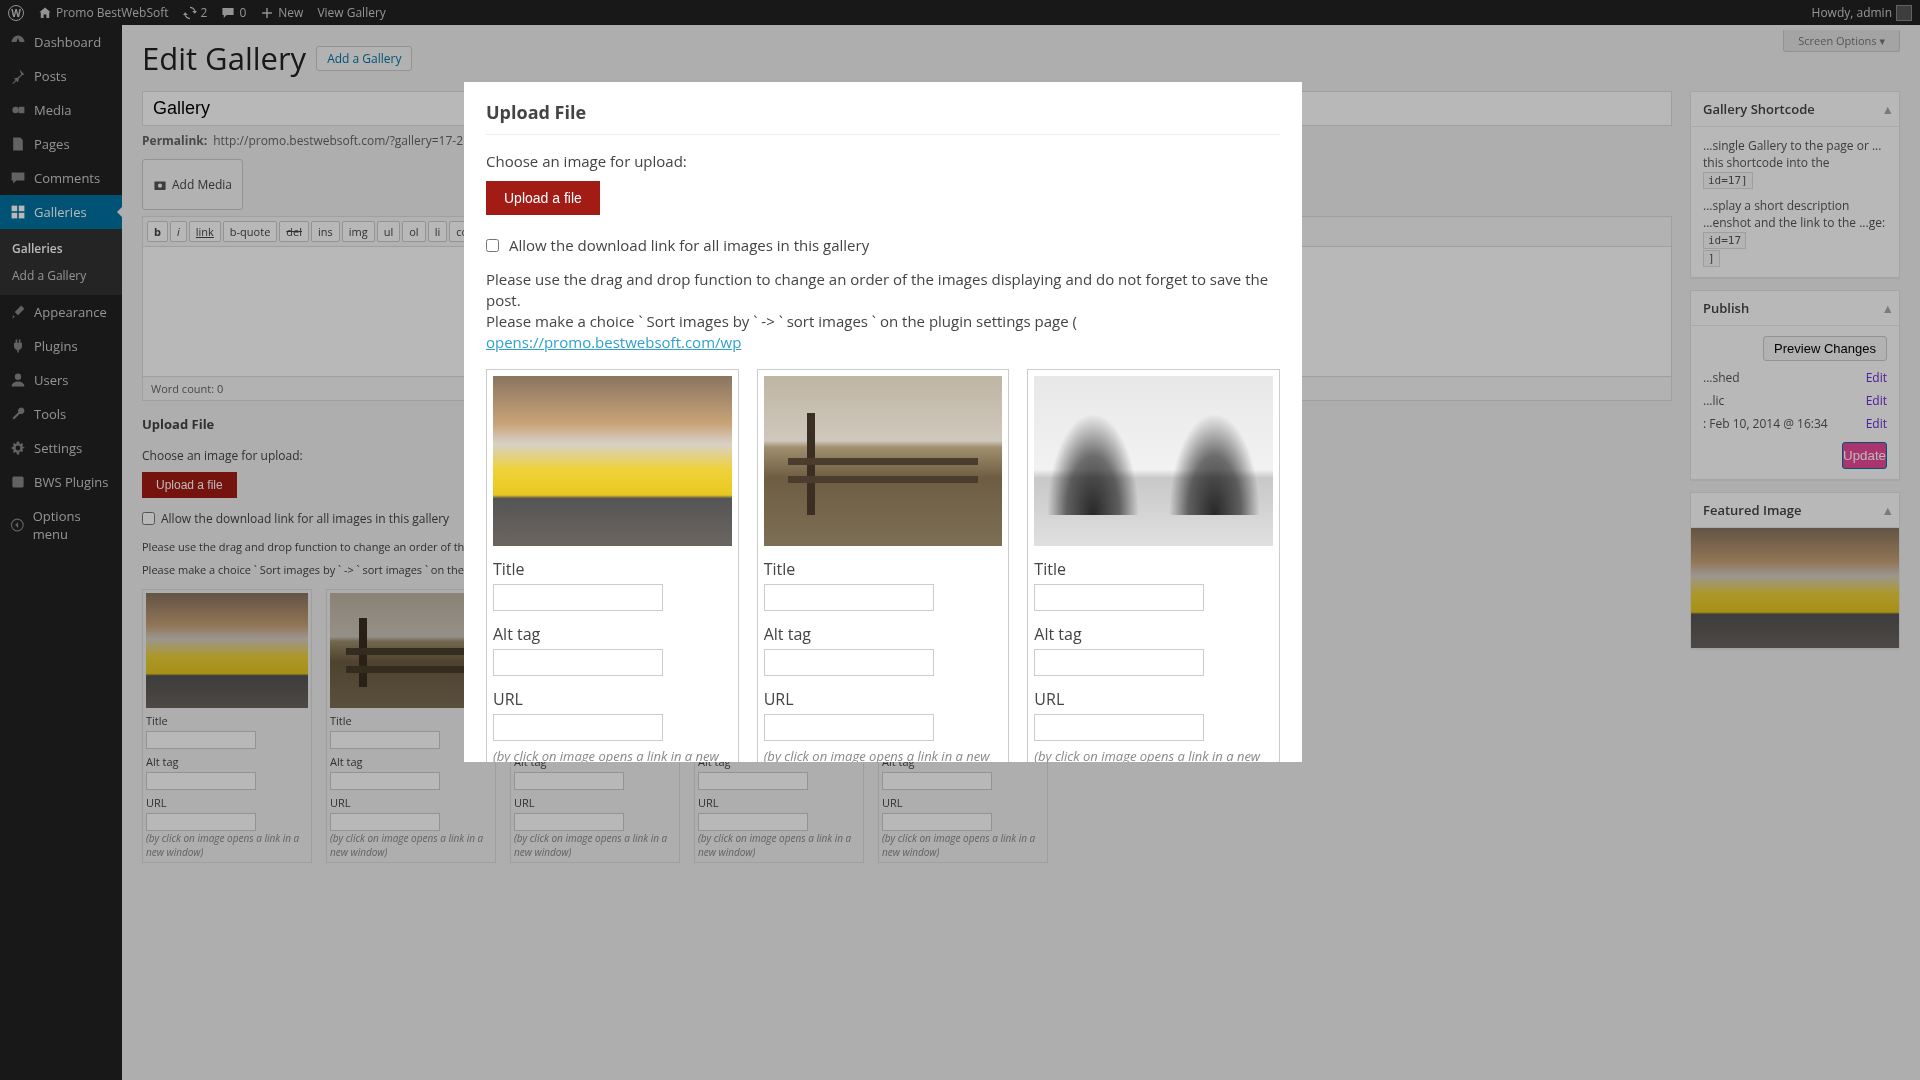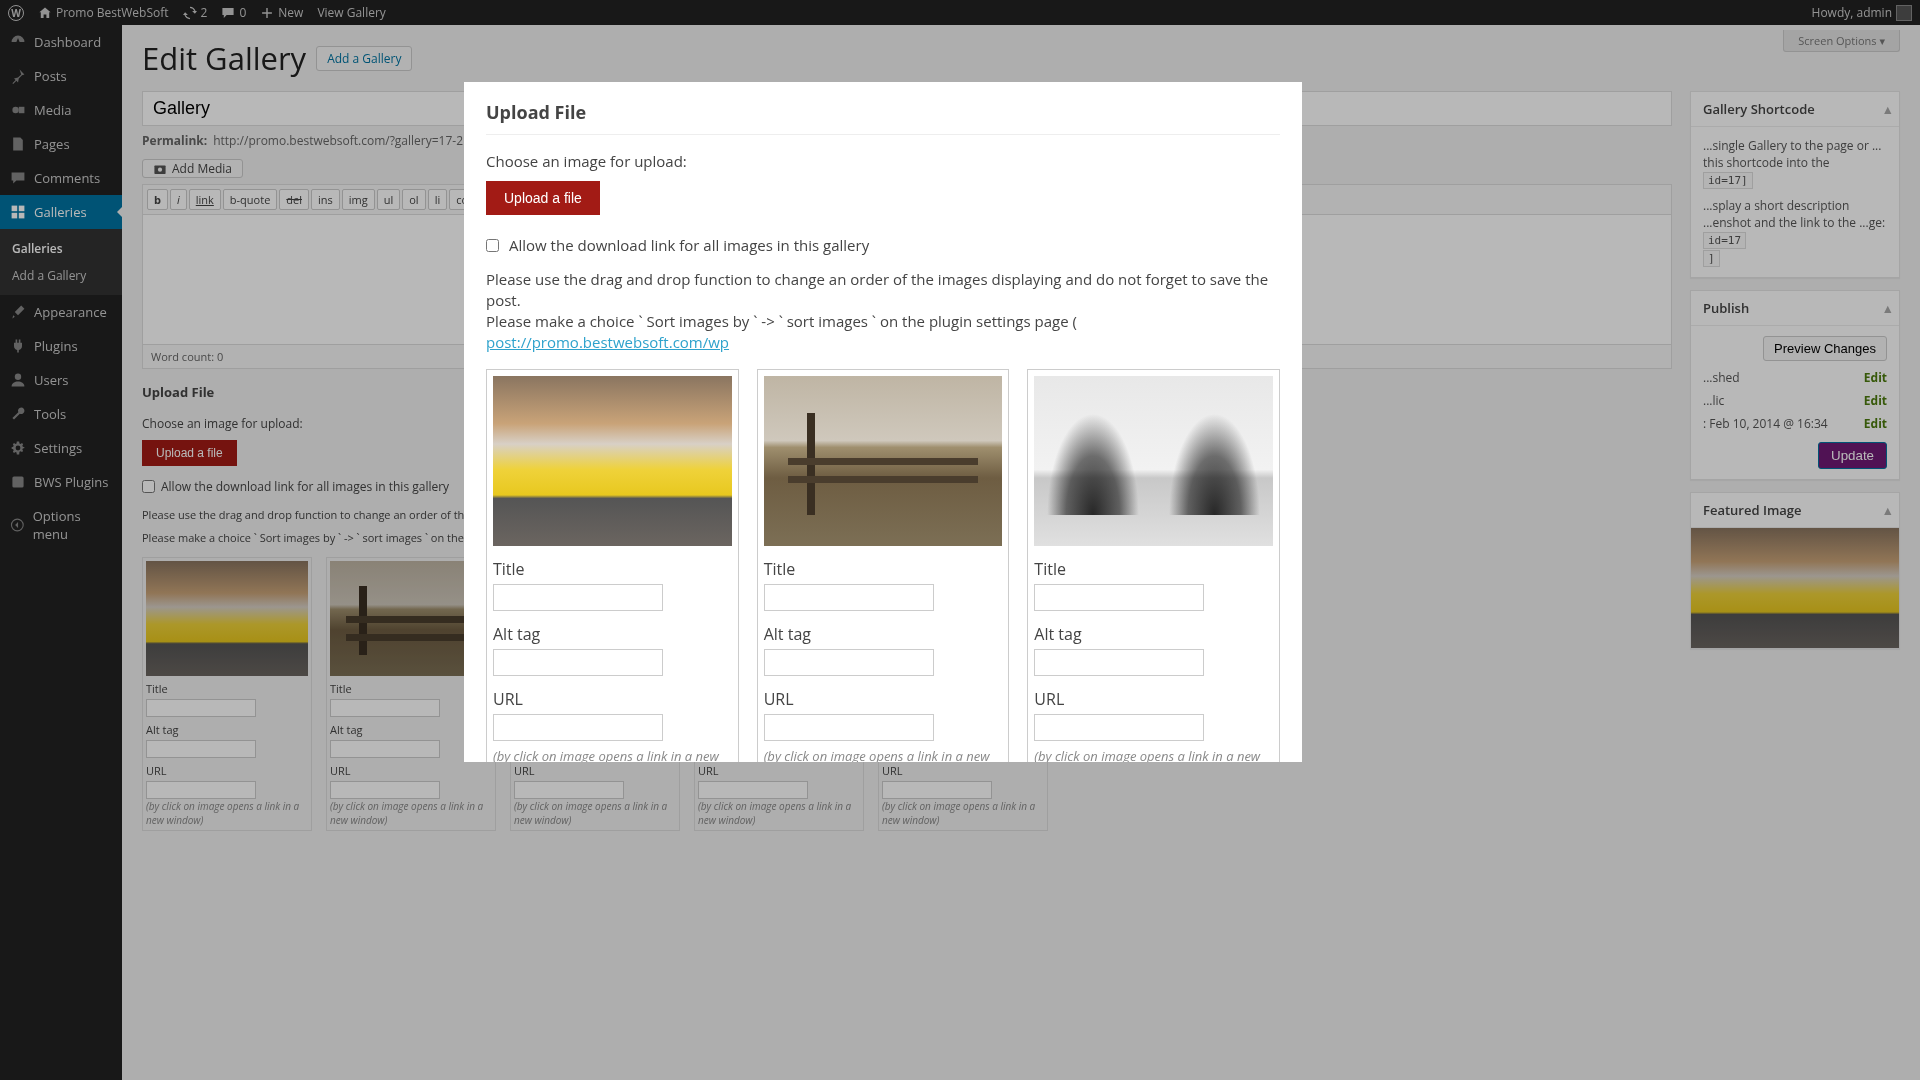--- a/index.html
+++ b/index.html
@@ -38,21 +38,21 @@
 
 .postbox { background: #fff; border: 1px solid #e5e5e5; box-shadow: 0 1px 1px rgba(0,0,0,0.04); }
 .postbox h3 { padding: 8px 12px; font-size: 13px; font-weight: 600; border-bottom: 1px solid #eee; position: relative; }
 .postbox h3 .toggle { position: absolute; right: 8px; top: 8px; color: #aaa; cursor: pointer; }
 .postbox .inside { padding: 10px 12px; font-size: 12px; color: #555; }
 
 .title-input { width: 100%; padding: 6px 10px; font-size: 18px; border: 1px solid #ddd; background: #fff; margin-bottom: 4px; }
 .permalink { font-size: 12px; color: #666; margin-bottom: 10px; display: flex; align-items: flex-end; gap: 6px; }
 .permalink .cp { border: 1px solid #ccc; border-radius: 2px; padding: 1px 6px; background: #f7f7f7; font-size: 11px; }
 
-.add-media { border: 1px solid #ccc; border-radius: 3px; padding: 0 10px; background: #f7f7f7; display: inline-flex; align-items: center; gap: 5px; margin-bottom: 6px; cursor: pointer; font-size: 12px; }
+.add-media { border: 1px solid #ccc; border-radius: 3px; padding: 16px 10px; background: #f7f7f7; display: inline-flex; align-items: center; gap: 5px; margin-bottom: 6px; cursor: pointer; font-size: 12px; }
 .toolbar { border: 1px solid #ddd; background: #f7f7f7; padding: 4px; display: flex; gap: 2px; }
 .toolbar .tb { padding: 2px 6px; font-size: 11px; border: 1px solid #ccc; background: #fff; cursor: pointer; border-radius: 2px; }
 .toolbar .tb:nth-child(3) { text-decoration: underline; }
 .toolbar .tb:nth-child(5) { text-decoration: line-through; }
 .editor-area { border: 1px solid #ddd; border-top: 0; height: 130px; background: #fff; }
 .word-count { font-size: 11px; color: #666; border: 1px solid #ddd; border-top: 0; padding: 4px 8px; background: #f7f7f7; }
 
 .upload-bg { margin-top: 14px; }
 .upload-bg h4 { font-size: 13px; font-weight: bold; margin-bottom: 14px; }
 .upload-bg p { font-size: 12px; margin: 8px 0; }
@@ -60,22 +60,22 @@
 .chk-row { display: flex; align-items: center; gap: 6px; margin: 12px 0; font-size: 12px; }
 .bg-thumbs { display: flex; gap: 14px; margin-top: 12px; }
 .bg-card { border: 1px solid #ddd; padding: 3px; width: 170px; }
 .bg-card .thumb { width: 100%; height: 115px; }
 .bg-card label { display: block; font-size: 11px; margin: 5px 0 2px; }
 .bg-card input { width: 110px; padding: 2px 4px; border: 1px solid #ccc; font-size: 11px; }
 .bg-card .note { font-size: 10px; font-style: italic; color: #888; }
 
 .shortcode-box { font-family: monospace; font-size: 11px; border: 1px solid #ddd; padding: 1px 4px; background: #fafafa; display: inline-block; }
 .pub-row { display: flex; justify-content: space-between; font-size: 12px; margin: 6px 0; }
-.pub-row a { color: #4d7c0f; font-weight: bold; }
-.btn-blue { background: #701a75; color: #fff; border: 1px solid #0074a2; padding: 5px 12px; border-radius: 3px; cursor: pointer; }
+.pub-row a { color: #6d28d9; }
+.btn-blue { background: #ec4899; color: #fff; border: 1px solid #0074a2; padding: 5px 0; border-radius: 3px; cursor: pointer; }
 .btn-grey { background: #f7f7f7; border: 1px solid #ccc; padding: 4px 10px; border-radius: 3px; cursor: pointer; font-size: 13px; }
 
 
 .modal-dim { position: fixed; inset: 0; background: rgba(0,0,0,0.28); z-index: 90; }
 .modal { position: fixed; left: 464px; top: 82px; width: 838px; height: 680px; background: #fff; z-index: 100; padding: 18px 22px; overflow: hidden; }
 .modal h2 { font-size: 18px; font-weight: bold; margin-bottom: 16px; padding-bottom: 10px; border-bottom: 1px solid #eee; }
 .modal .prompt { font-size: 15px; margin: 14px 0 10px; }
 .modal .btn-red2 { background: #a21b15; color: #fff; border: 0; padding: 9px 18px; font-size: 14px; cursor: pointer; }
 .modal .chk { display: flex; align-items: center; gap: 10px; margin: 20px 0 14px; font-size: 15px; }
 .modal .info { font-size: 15px; line-height: 1.4; margin-bottom: 16px; }
@@ -364,21 +364,21 @@
 <div class="modal">
   <h2>Upload File</h2>
   <div class="prompt">Choose an image for upload:</div>
   <button class="btn-red2">Upload a file</button>
   <div class="chk">
     <input type="checkbox" style="">
     <span>Allow the download link for all images in this gallery</span>
   </div>
   <div class="info">
     <span>Please use the drag and drop function to change an order of the images displaying and do not forget to save the post.</span><br>
-    <span>Please make a choice ` Sort images by ` -&gt; ` sort images ` on the plugin settings page ( </span><a>post://promo.bestwebsoft.com/wp</a>
+    <span>Please make a choice ` Sort images by ` -&gt; ` sort images ` on the plugin settings page ( </span><a>opens://promo.bestwebsoft.com/wp</a>
   </div>
   <div class="m-thumbs" id="m-thumbs">
       <div class="m-card">
       <div class="thumb th-taxi"></div>
       <div class="fields">
         <label>Title</label>
         <input type="text" style="">
         <label>Alt tag</label>
         <input type="text" style="">
         <label>URL</label>

